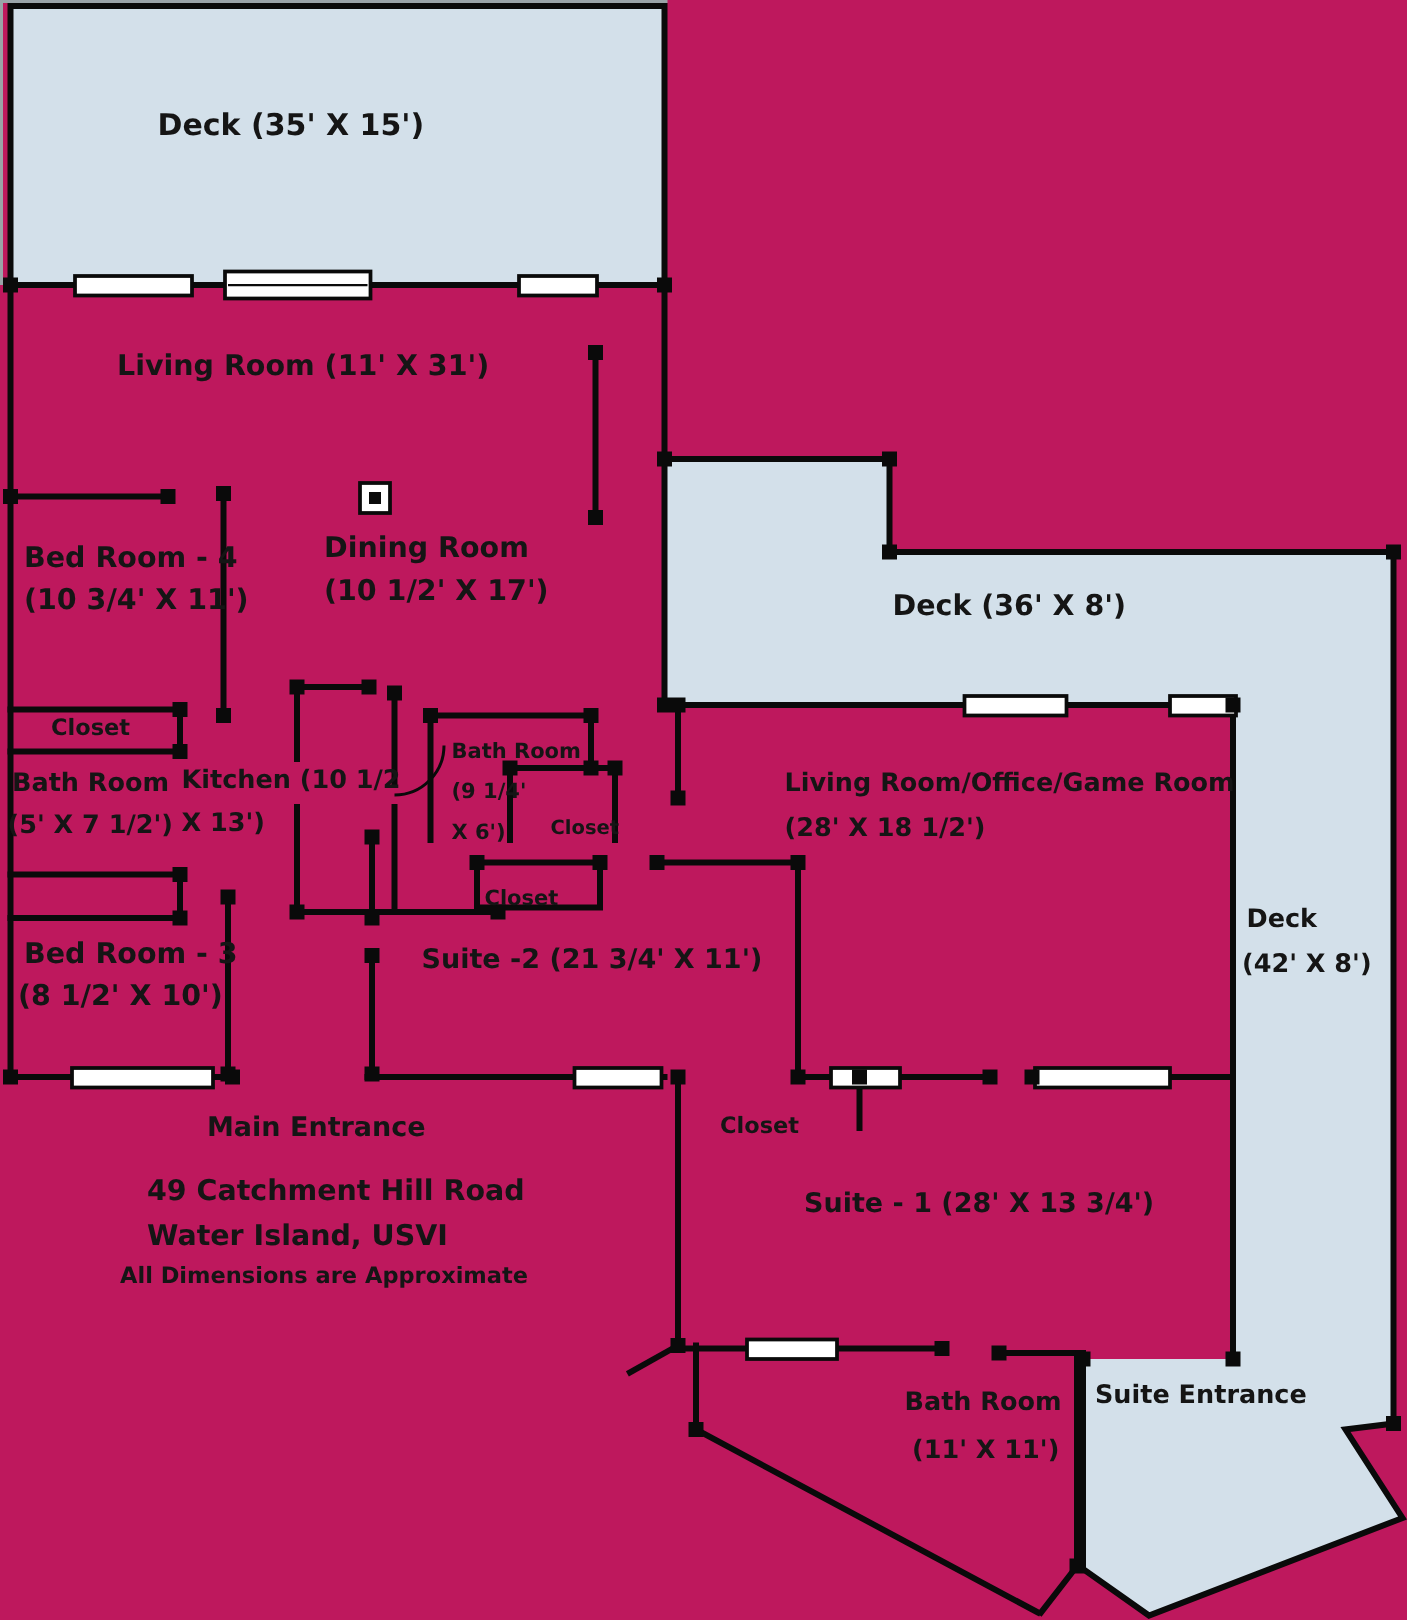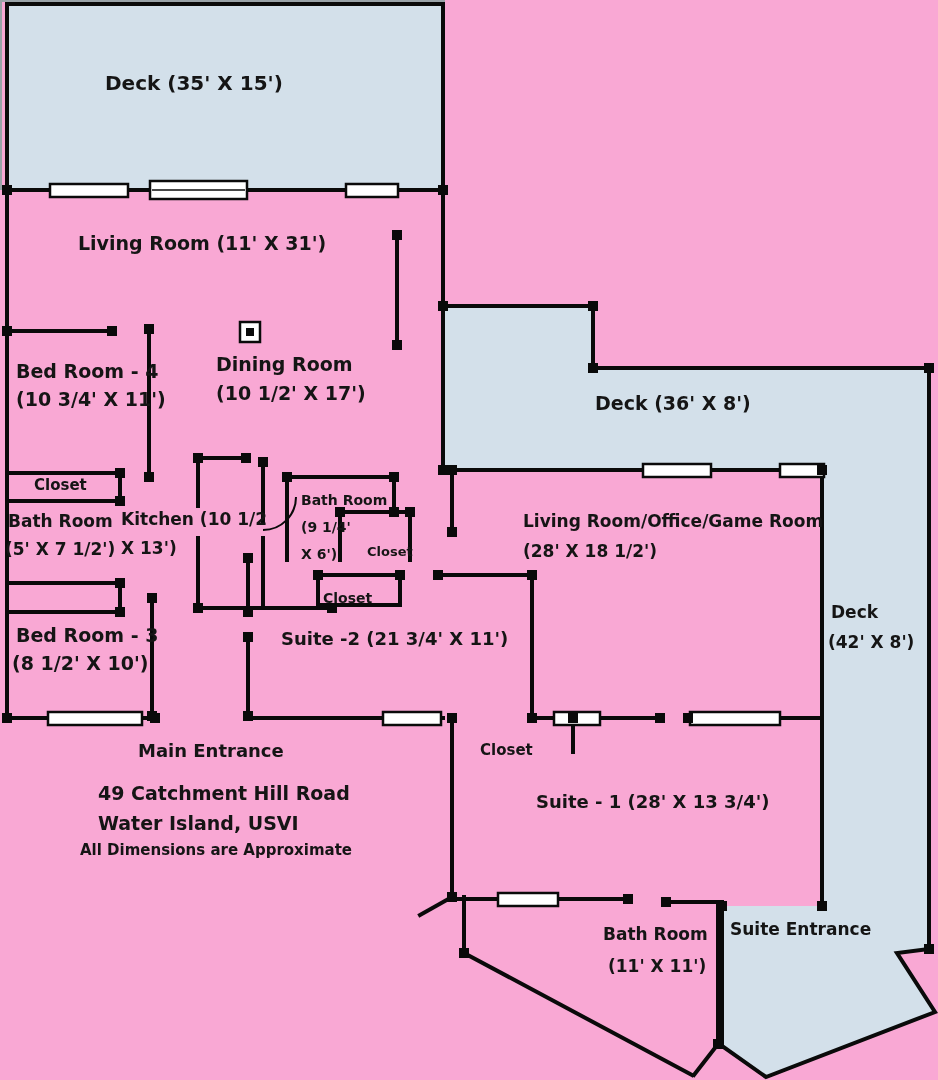--- a/index.html
+++ b/index.html
@@ -1,16 +1,16 @@
 <!DOCTYPE html>
 <html style="--c-deck: #d3e0ea; --c-wall: #0a0a0a; --c-text: #151515; --c-background: #ffffff;"><head>
 <meta charset="utf-8">
 <style>
   html,body{margin:0;padding:0;background:#ffffff;}
-  .page{position:relative;width:938px;height:1080px;background:#f9a8d4;overflow:hidden;
+  .page{position:relative;width:938px;height:1080px;background:#be185d;overflow:hidden;
         font-family:"DejaVu Sans","Liberation Sans",sans-serif;}
   svg{position:absolute;left:0;top:0;}
   text{fill:var(--c-text,#151515);font-family:"DejaVu Sans","Liberation Sans",sans-serif;font-weight:700;}
   .wall{stroke:var(--c-wall,#000);stroke-width:4;fill:none;stroke-linecap:square;}
   .wall-thin{stroke:var(--c-wall,#000);stroke-width:2;fill:none;}
   .deck{fill:var(--c-deck,#d3e0ea);stroke:none;}
   .win{fill:#ffffff;stroke:var(--c-wall,#000);stroke-width:2.5;}
   .winline{stroke:var(--c-wall,#000);stroke-width:1.5;}
   .joint{fill:var(--c-wall,#000);stroke:none;}
 </style>

